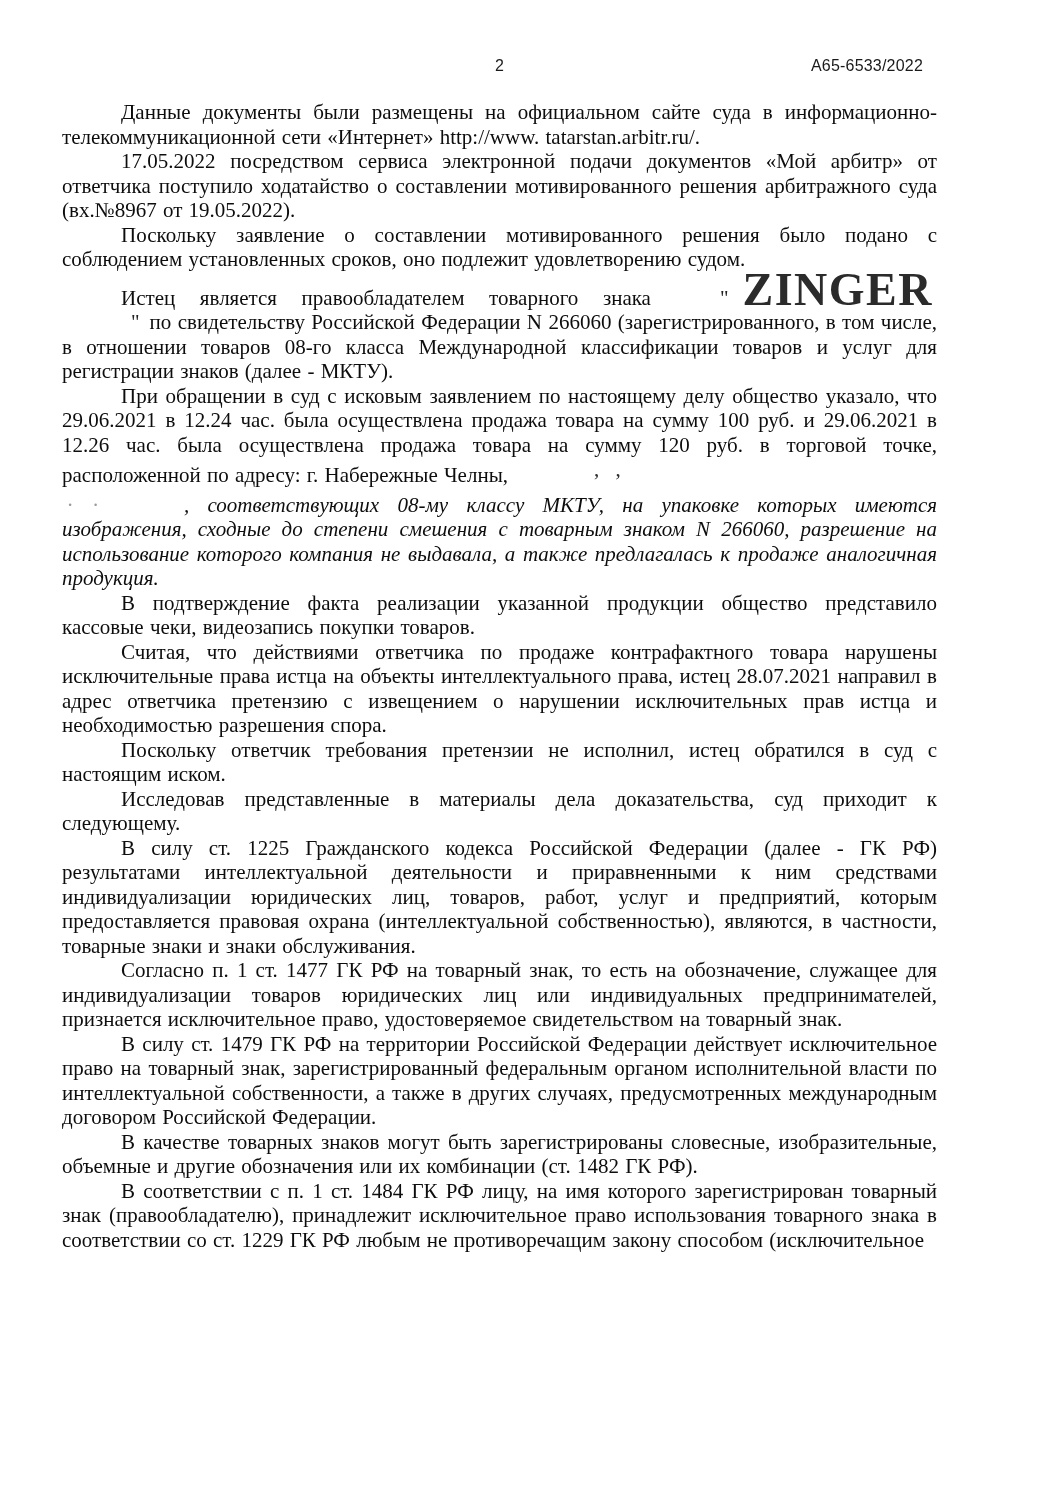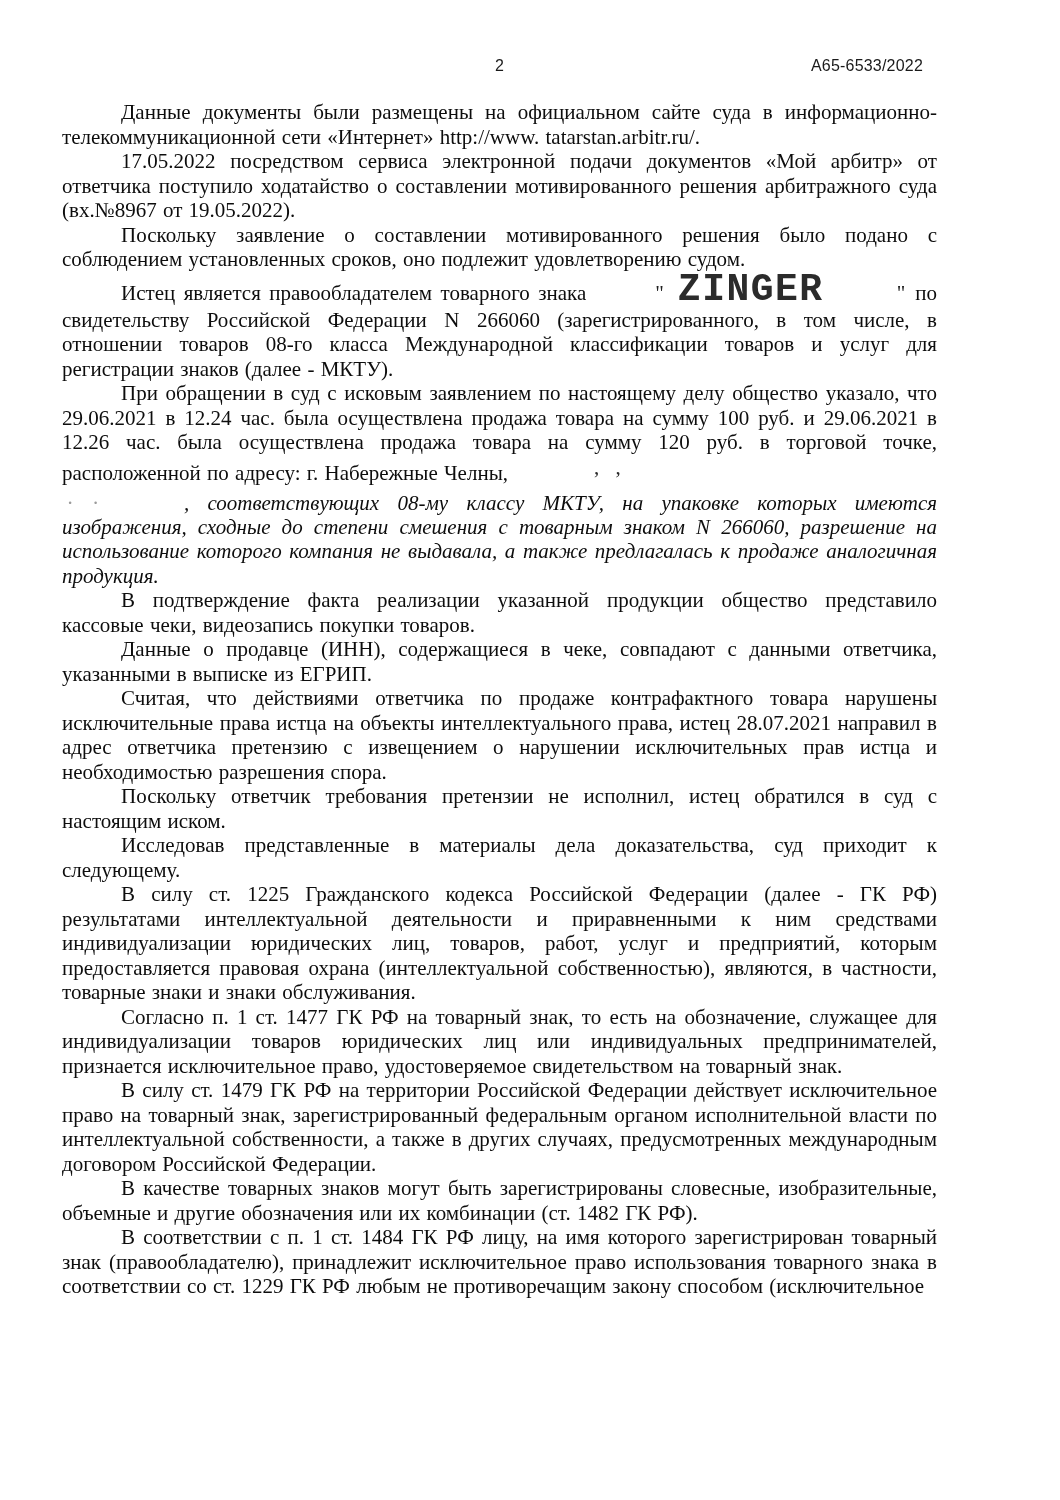--- a/index.html
+++ b/index.html
@@ -49,23 +49,23 @@
   }
   .content p.no-indent { text-indent: 0; font-style: italic; }
   
   .tm-quote {
     display: inline-block;
     margin: 0 10px;
     font-size: 21px;
     color: #222;
   }
   .tm-word {
-    font-family: Liberation Mono, monospace;
+    font-family: Liberation Serif, serif;
     font-weight: bold;
-    font-size: 38px;
+    font-size: 46px;
     line-height: 36px;
     letter-spacing: 1.5px;
     color: #2b2b2b;
     margin: 0 4px;
   }
   
   .redact-a {
     display: inline-block;
     width: 255px;
     max-width: 100%;
@@ -109,21 +109,20 @@
 
 
     <p><span>Истец является правообладателем товарного знака</span><span class="tm-quote">"</span><span class="tm-word">ZINGER</span><span class="tm-quote">"</span><span>по свидетельству Российской Федерации N 266060 (зарегистрированного, в том числе, в отношении товаров 08-го класса Международной классификации товаров и услуг для регистрации знаков (далее - МКТУ).</span></p>
 
     <p><span>При обращении в суд с исковым заявлением по настоящему делу общество указало, что 29.06.2021 в 12.24 час. была осуществлена продажа товара на сумму 100 руб. и 29.06.2021 в 12.26 час. была осуществлена продажа товара на сумму 120 руб. в торговой точке, расположенной по адресу: г. Набережные Челны,</span><span class="redact-a">, ,</span></p>
 
     <p class="no-indent"><span class="redact-b">. .</span><span>, соответствующих 08-му классу МКТУ, на упаковке которых имеются изображения, сходные до степени смешения с товарным знаком N 266060, разрешение на использование которого компания не выдавала, а также предлагалась к продаже аналогичная продукция.</span></p>
 
     <p>В подтверждение факта реализации указанной продукции общество представило кассовые чеки, видеозапись покупки товаров.</p>
 
-    <p>Данные о продавце (ИНН), содержащиеся в чеке, совпадают с данными ответчика, указанными в выписке из ЕГРИП.</p>
 
     <p>Считая, что действиями ответчика по продаже контрафактного товара нарушены исключительные права истца на объекты интеллектуального права, истец 28.07.2021 направил в адрес ответчика претензию с извещением о нарушении исключительных прав истца и необходимостью разрешения спора.</p>
 
     <p>Поскольку ответчик требования претензии не исполнил, истец обратился в суд с настоящим иском.</p>
 
     <p>Исследовав представленные в материалы дела доказательства, суд приходит к следующему.</p>
 
     <p>В силу ст. 1225 Гражданского кодекса Российской Федерации (далее - ГК РФ) результатами интеллектуальной деятельности и приравненными к ним средствами индивидуализации юридических лиц, товаров, работ, услуг и предприятий, которым предоставляется правовая охрана (интеллектуальной собственностью), являются, в частности, товарные знаки и знаки обслуживания.</p>
 
     <p>Согласно п. 1 ст. 1477 ГК РФ на товарный знак, то есть на обозначение, служащее для индивидуализации товаров юридических лиц или индивидуальных предпринимателей, признается исключительное право, удостоверяемое свидетельством на товарный знак.</p>

